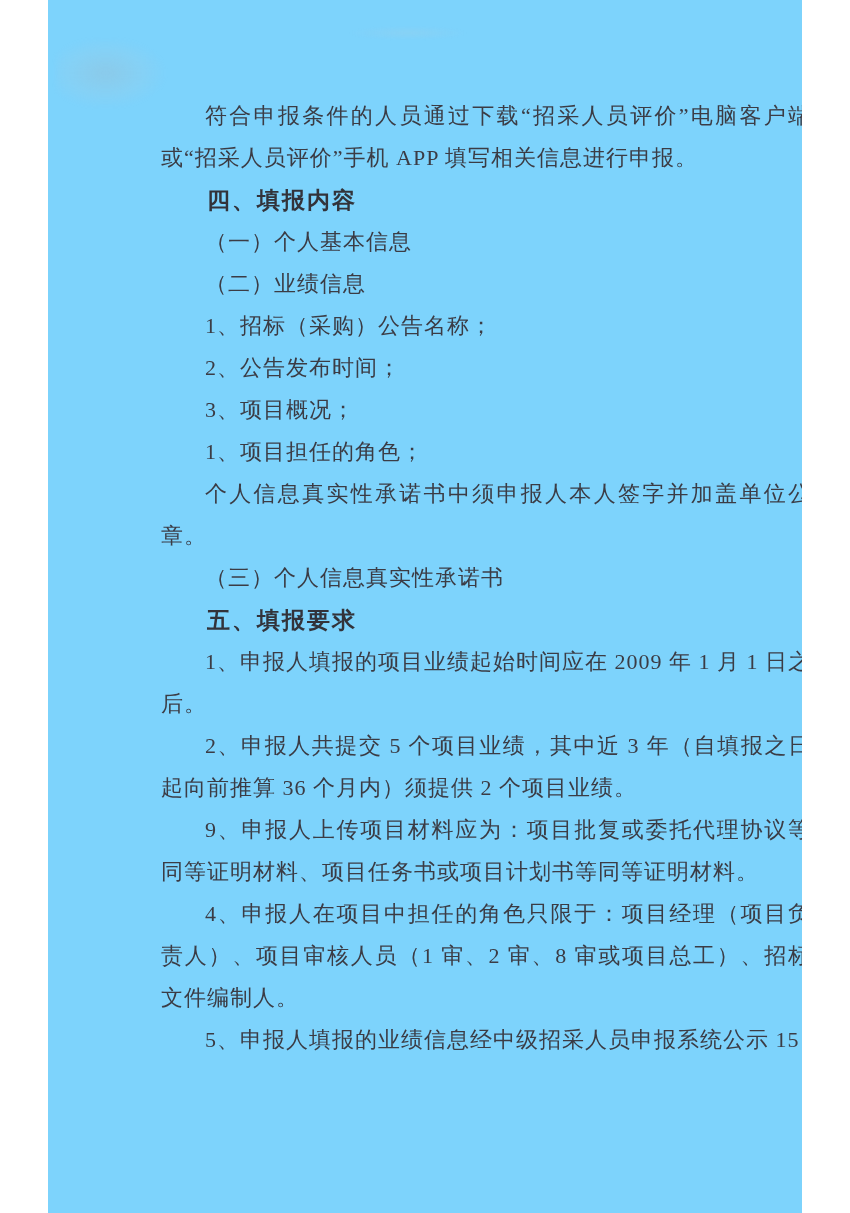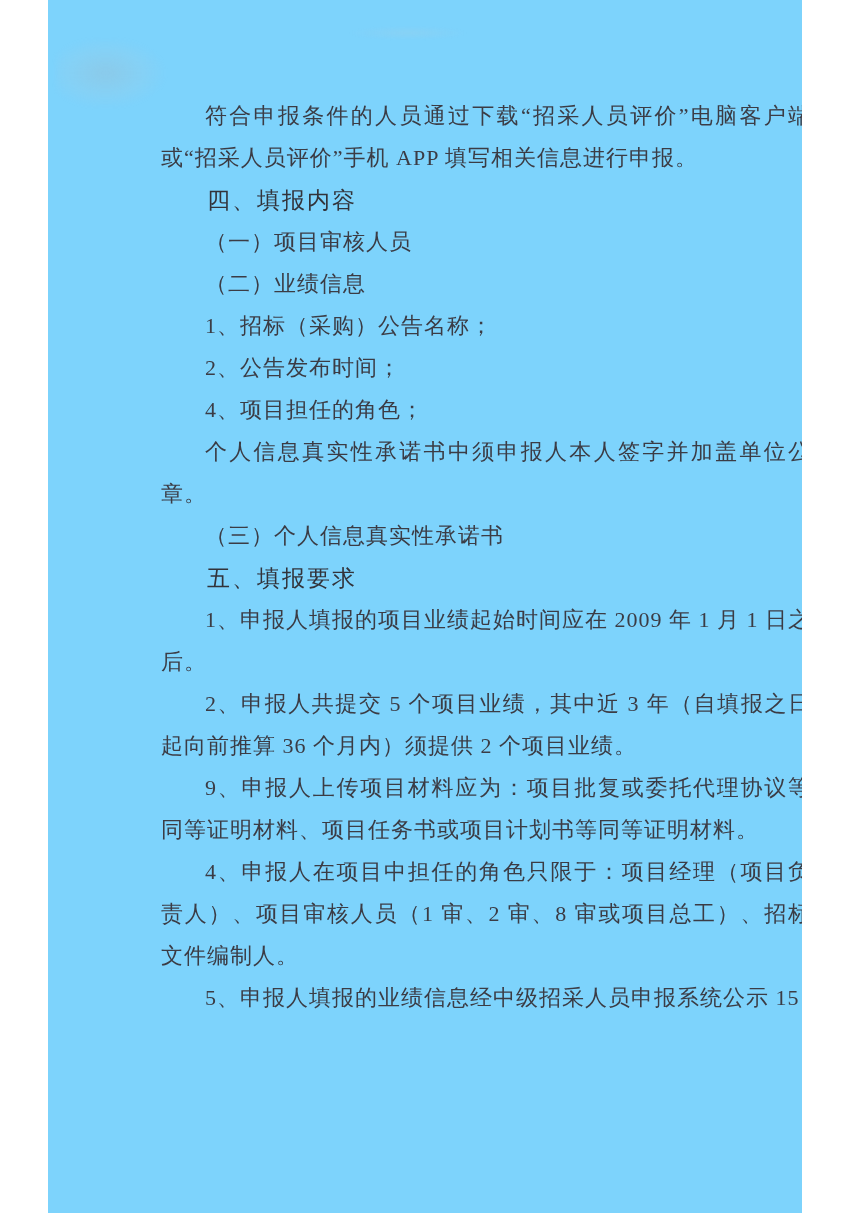--- a/index.html
+++ b/index.html
@@ -52,42 +52,43 @@
   .doc p.paragraph {
     margin: 0;
     padding: 0;
     text-indent: 2em;
   }
   .doc h3.heading {
     margin: 0;
     padding: 0;
     text-indent: 2em;
     font-family: "Liberation Sans", "DejaVu Sans", sans-serif;
-    font-weight: 400;
+    font-weight: 700;
     font-size: 23px;
     line-height: 42px;
     letter-spacing: 2px;
     color: #32333a;
     text-align: left;
   }
 </style>
 </head>
 <body>
 
 <div class="page">
   <div class="scan-smudge"></div>
   <div class="scan-noise"></div>
   <div class="doc">
       <p class="paragraph">符合申报条件的人员通过下载“招采人员评价”电脑客户端或“招采人员评价”手机 APP 填写相关信息进行申报。</p>
       <h3 class="heading">四、填报内容</h3>
-      <p class="paragraph">（一）项目审核人员</p>
+      <p class="paragraph">（一）个人基本信息</p>
       <p class="paragraph">（二）业绩信息</p>
       <p class="paragraph">1、招标（采购）公告名称；</p>
       <p class="paragraph">2、公告发布时间；</p>
-      <p class="paragraph">4、项目担任的角色；</p>
+      <p class="paragraph">3、项目概况；</p>
+      <p class="paragraph">1、项目担任的角色；</p>
       <p class="paragraph">个人信息真实性承诺书中须申报人本人签字并加盖单位公章。</p>
       <p class="paragraph">（三）个人信息真实性承诺书</p>
       <h3 class="heading">五、填报要求</h3>
       <p class="paragraph">1、申报人填报的项目业绩起始时间应在 2009 年 1 月 1 日之后。</p>
       <p class="paragraph">2、申报人共提交 5 个项目业绩，其中近 3 年（自填报之日起向前推算 36 个月内）须提供 2 个项目业绩。</p>
       <p class="paragraph">9、申报人上传项目材料应为：项目批复或委托代理协议等同等证明材料、项目任务书或项目计划书等同等证明材料。</p>
       <p class="paragraph">4、申报人在项目中担任的角色只限于：项目经理（项目负责人）、项目审核人员（1 审、2 审、8 审或项目总工）、招标文件编制人。</p>
       <p class="paragraph">5、申报人填报的业绩信息经中级招采人员申报系统公示 15</p>
     </div>
 </div>

